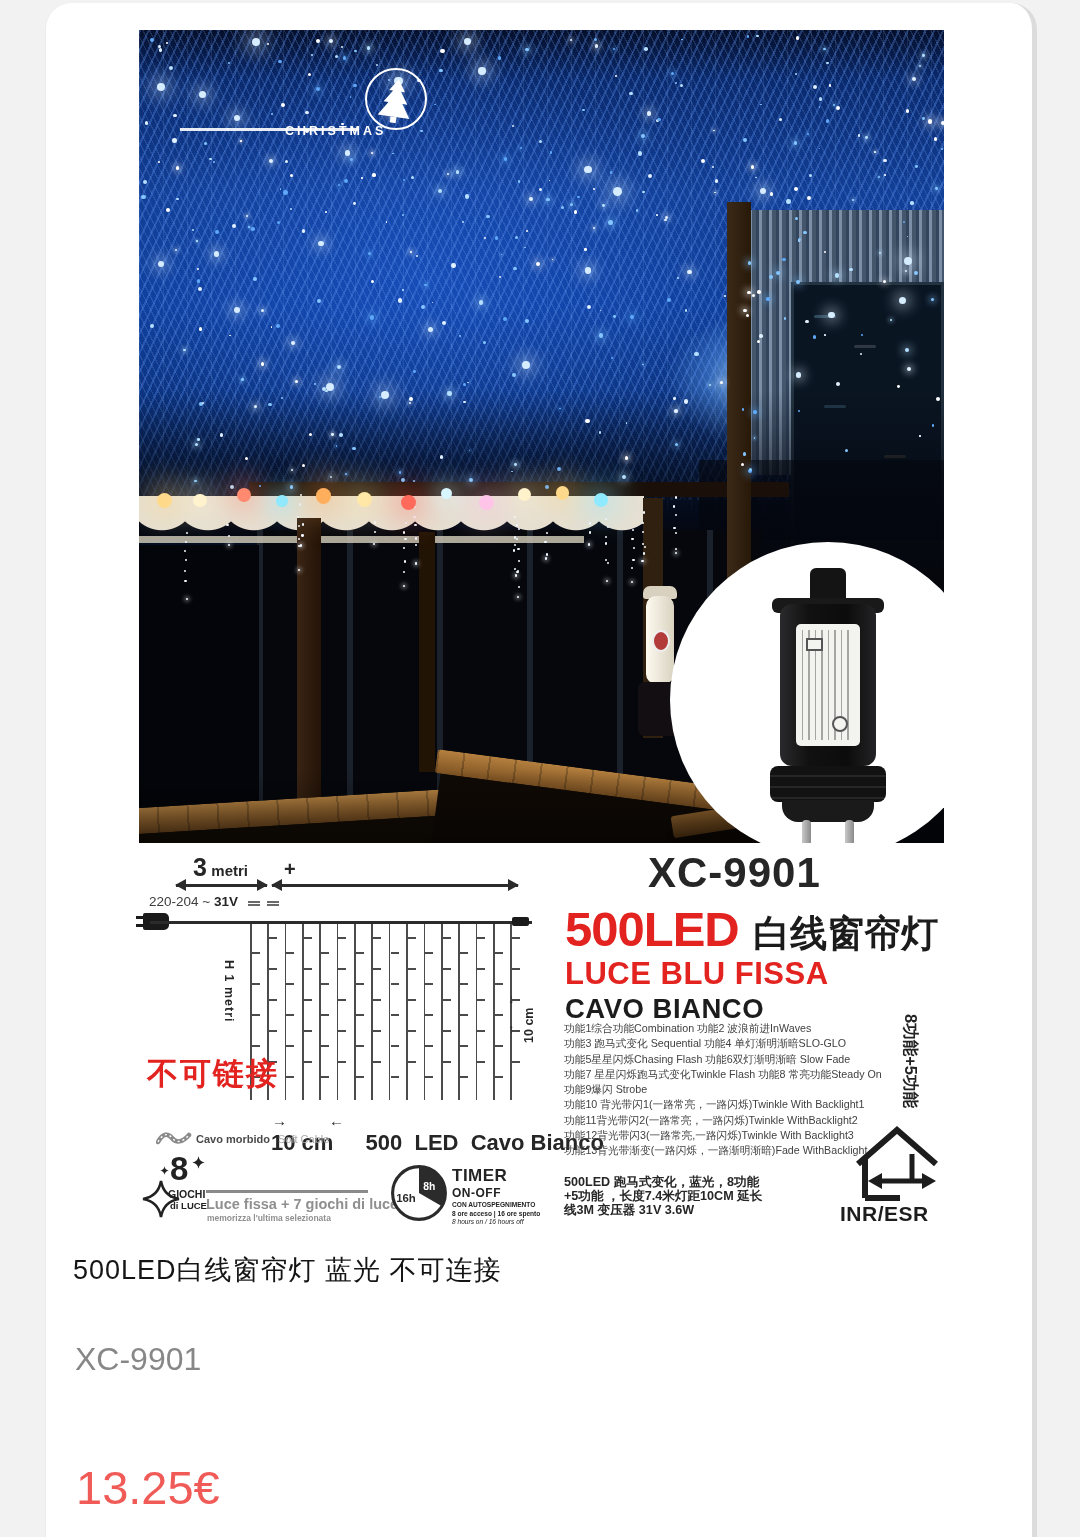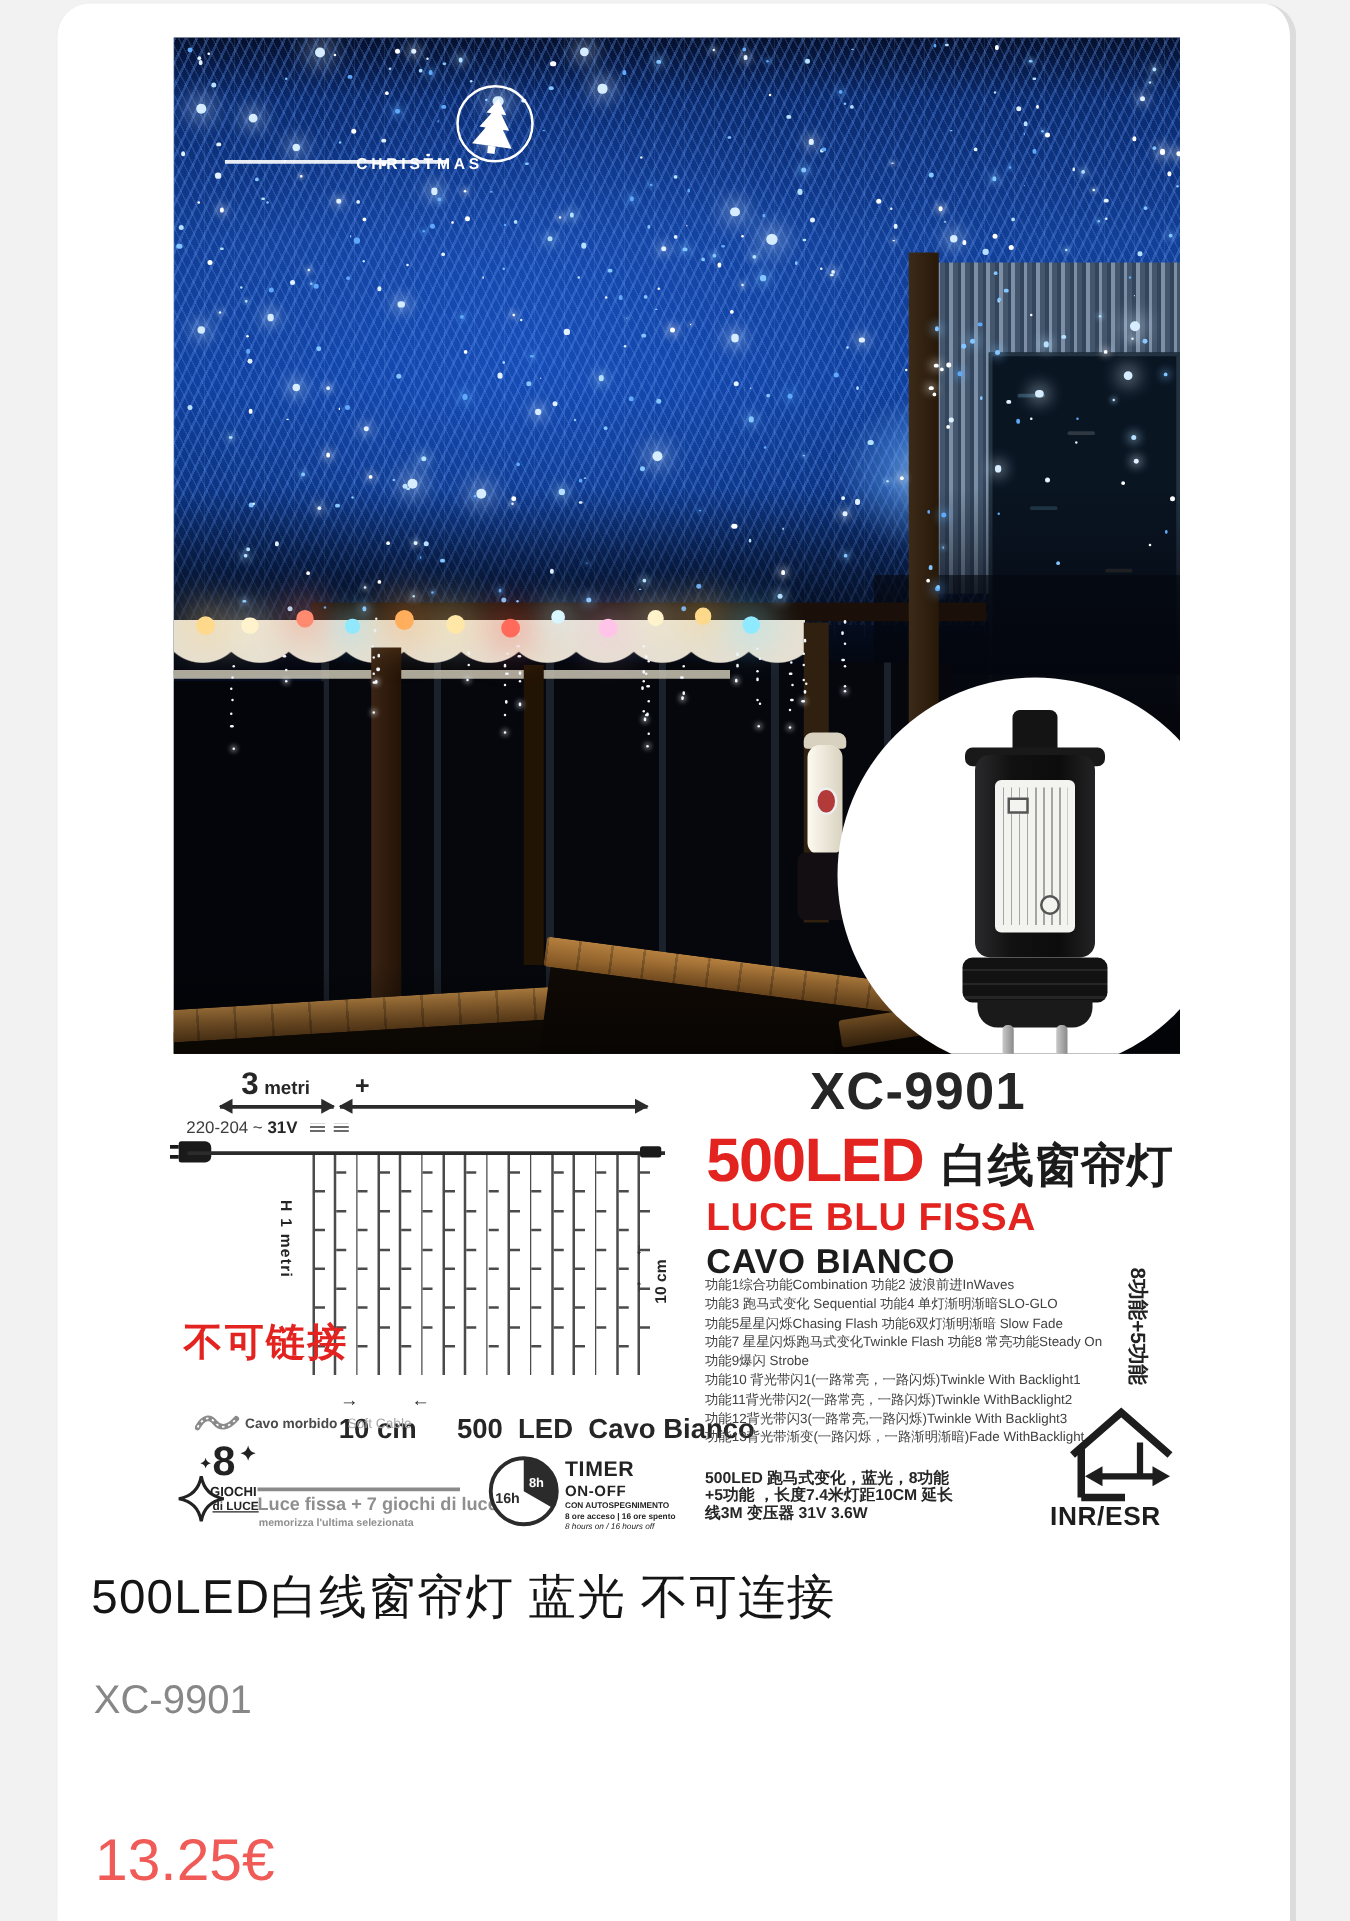--- a/index.html
+++ b/index.html
@@ -737,21 +737,21 @@
       <path d="M18 1 Q20.5 15.5 35 18 Q20.5 20.5 18 35 Q15.5 20.5 1 18 Q15.5 15.5 18 1 Z" fill="#fff" stroke="#222" stroke-width="2.4"></path>
     </svg>
     <svg width="13" height="13" viewBox="0 0 36 36" style="position:absolute;left:44px;top:-2px;">
       <path d="M18 1 Q20.5 15.5 35 18 Q20.5 20.5 18 35 Q15.5 20.5 1 18 Q15.5 15.5 18 1 Z" fill="#222"></path>
     </svg>
     <svg width="9" height="9" viewBox="0 0 36 36" style="position:absolute;left:12px;top:8px;">
       <path d="M18 1 Q20.5 15.5 35 18 Q20.5 20.5 18 35 Q15.5 20.5 1 18 Q15.5 15.5 18 1 Z" fill="#222"></path>
     </svg>
     <div style="position:absolute;left:22px;top:-8px;font-size:33px;font-weight:800;">8</div>
     <div style="position:absolute;left:20px;top:30px;font-size:10.5px;font-weight:800;">GIOCHI</div>
-    <div style="position:absolute;left:22px;top:42px;font-size:9.5px;font-weight:800;text-decoration:underline;">di LUCE</div>
+    <div style="position:absolute;left:22px;top:42px;font-size:9.5px;font-weight:800;">di LUCE</div>
   </div>
   <div class="abs" style="left:206px;top:1190px;width:162px;height:2.5px;background:#8a8a8a;"></div>
   <div class="abs" style="left:206px;top:1196px;font-size:14.5px;font-weight:600;color:#8f8f8f;">Luce fissa + 7 giochi di luce</div>
   <div class="abs" style="left:207px;top:1213px;font-size:8.5px;font-weight:800;color:#8f8f8f;">memorizza l'ultima selezionata</div>
 
   <svg class="abs" width="58" height="58" viewBox="0 0 56 56" style="left:390px;top:1164px;">
     <circle cx="28" cy="28" r="25.5" fill="#fff" stroke="#2b2b2b" stroke-width="3"></circle>
     <path d="M28 28 L28 2.5 A25.5 25.5 0 0 1 50.1 40.75 Z" fill="#2b2b2b"></path>
     <text x="32" y="25" fill="#fff" font-size="10" font-weight="bold" font-family="Liberation Sans, sans-serif">8h</text>
     <text x="6" y="37" fill="#2b2b2b" font-size="11" font-weight="bold" font-family="Liberation Sans, sans-serif">16h</text>
@@ -796,16 +796,16 @@
     <path d="M4 40 L43 6 L82 40" stroke="#1d1d1d" stroke-width="6" fill="none"></path>
     <path d="M11 34 L11 74" stroke="#1d1d1d" stroke-width="6"></path>
     <path d="M11 74 L46 74" stroke="#1d1d1d" stroke-width="6"></path>
     <path d="M58 30 L58 57" stroke="#1d1d1d" stroke-width="5"></path>
     <path d="M24 57 L72 57" stroke="#1d1d1d" stroke-width="5"></path>
     <path d="M28 49 L14 57 L28 65 Z" fill="#1d1d1d"></path>
     <path d="M68 49 L82 57 L68 65 Z" fill="#1d1d1d"></path>
   </svg>
   <div class="abs" style="left:840px;top:1202px;font-size:21px;font-weight:800;color:#1d1d1d;letter-spacing:.5px;">INR/ESR</div>
 
-  <div class="abs" style="left:73px;top:1252px;font-size:38px;font-weight:500;color:#151515;letter-spacing:1px;">500LED白线窗帘灯 蓝光 不可连接</div>
+  <div class="abs" style="left:73px;top:1252px;font-size:27px;font-weight:500;color:#151515;letter-spacing:1px;">500LED白线窗帘灯 蓝光 不可连接</div>
   <div class="abs gray" style="left:75px;top:1341px;font-size:32px;">XC-9901</div>
   <div class="abs" style="left:76px;top:1460px;font-size:47px;font-weight:500;color:#f05a57;">13.25€</div>
 </div>
 
 </body></html>

